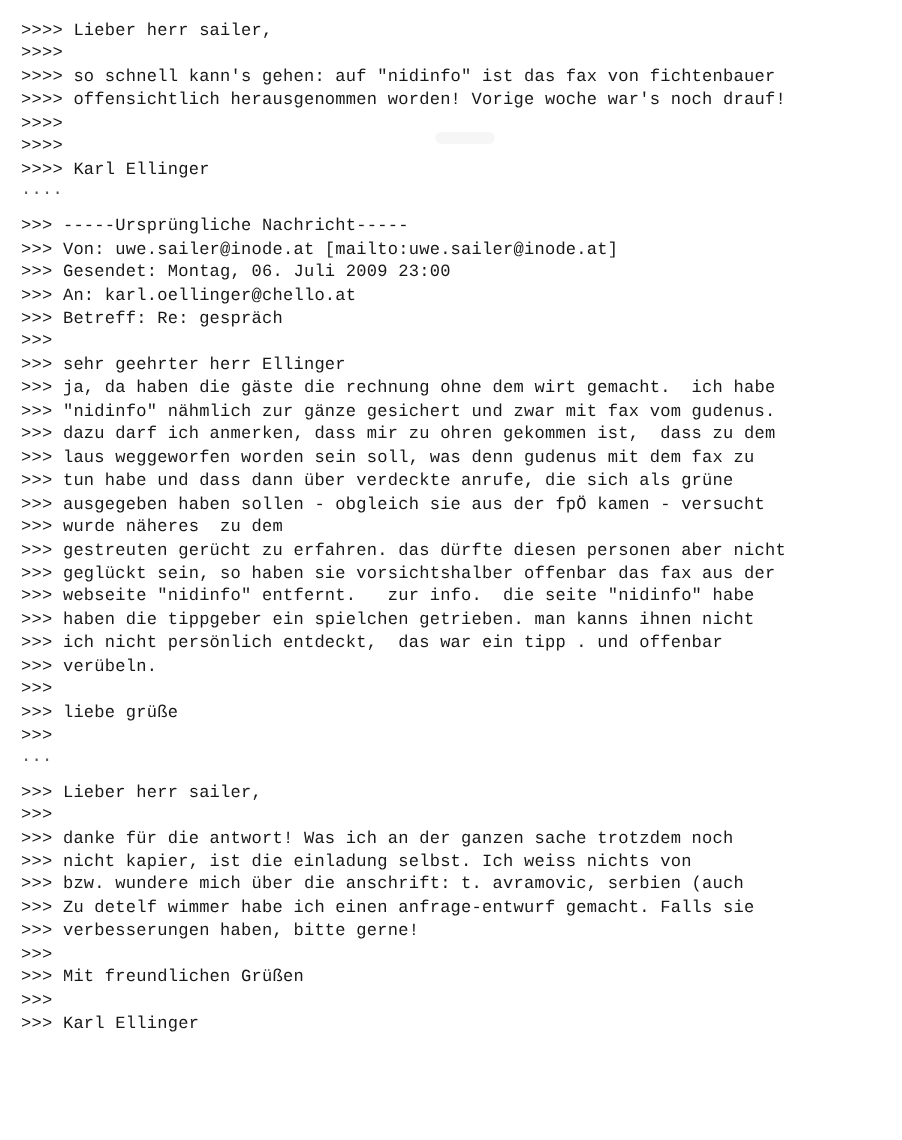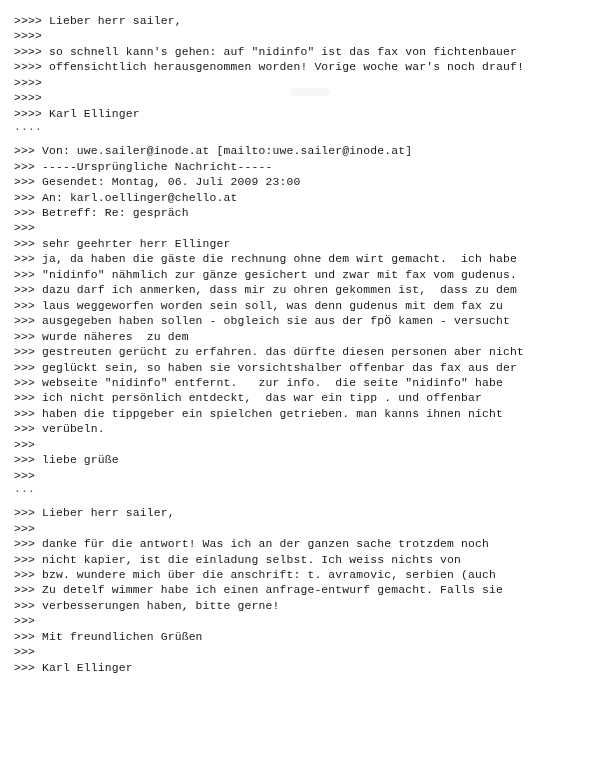--- a/index.html
+++ b/index.html
@@ -69,41 +69,42 @@
     <span class="line">&gt;&gt;&gt;&gt; offensichtlich herausgenommen worden! Vorige woche war's noch drauf!</span>
     <span class="line blank">&gt;&gt;&gt;&gt;</span>
     <span class="line blank">&gt;&gt;&gt;&gt;</span>
     <span class="line">&gt;&gt;&gt;&gt; Karl Ellinger</span>
     <span class="dots">....</span>
   </div>
 
   <div class="spacer-md"></div>
 
   <div class="msg">
+    <span class="line">&gt;&gt;&gt; -----Ursprüngliche Nachricht-----</span>
     <span class="line">&gt;&gt;&gt; Von: uwe.sailer@inode.at [mailto:uwe.sailer@inode.at]</span>
-    <span class="line">&gt;&gt;&gt; -----Ursprüngliche Nachricht-----</span>
     <span class="line">&gt;&gt;&gt; Gesendet: Montag, 06. Juli 2009 23:00</span>
     <span class="line">&gt;&gt;&gt; An: karl.oellinger@chello.at</span>
     <span class="line">&gt;&gt;&gt; Betreff: Re: gespräch</span>
     <span class="line blank">&gt;&gt;&gt;</span>
   </div>
 
   <div class="msg">
     <span class="line">&gt;&gt;&gt; sehr geehrter herr Ellinger</span>
     <span class="line">&gt;&gt;&gt; ja, da haben die gäste die rechnung ohne dem wirt gemacht.  ich habe</span>
     <span class="line">&gt;&gt;&gt; "nidinfo" nähmlich zur gänze gesichert und zwar mit fax vom gudenus.</span>
     <span class="line">&gt;&gt;&gt; dazu darf ich anmerken, dass mir zu ohren gekommen ist,  dass zu dem</span>
     <span class="line">&gt;&gt;&gt; laus weggeworfen worden sein soll, was denn gudenus mit dem fax zu</span>
+    <span class="line">&gt;&gt;&gt; tun habe und dass dann über verdeckte anrufe, die sich als grüne</span>
     <span class="line">&gt;&gt;&gt; ausgegeben haben sollen - obgleich sie aus der fpÖ kamen - versucht</span>
     <span class="line">&gt;&gt;&gt; wurde näheres  zu dem</span>
     <span class="line">&gt;&gt;&gt; gestreuten gerücht zu erfahren. das dürfte diesen personen aber nicht</span>
     <span class="line">&gt;&gt;&gt; geglückt sein, so haben sie vorsichtshalber offenbar das fax aus der</span>
     <span class="line">&gt;&gt;&gt; webseite "nidinfo" entfernt.   zur info.  die seite "nidinfo" habe</span>
+    <span class="line">&gt;&gt;&gt; haben die tippgeber ein spielchen getrieben. man kanns ihnen nicht</span>
     <span class="line">&gt;&gt;&gt; ich nicht persönlich entdeckt,  das war ein tipp . und offenbar</span>
-    <span class="line">&gt;&gt;&gt; haben die tippgeber ein spielchen getrieben. man kanns ihnen nicht</span>
     <span class="line">&gt;&gt;&gt; verübeln.</span>
     <span class="line blank">&gt;&gt;&gt;</span>
     <span class="line">&gt;&gt;&gt; liebe grüße</span>
     <span class="line blank">&gt;&gt;&gt;</span>
     <span class="dots">...</span>
   </div>
 
   <div class="spacer-md"></div>
 
   <div class="msg">

